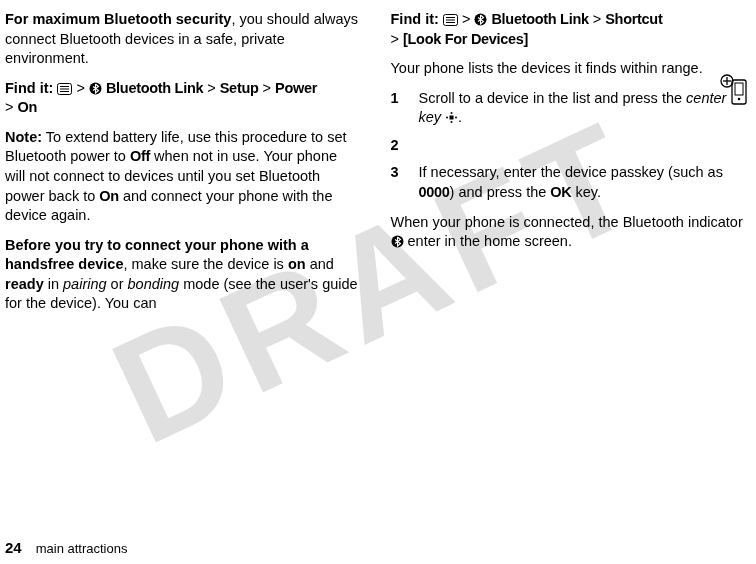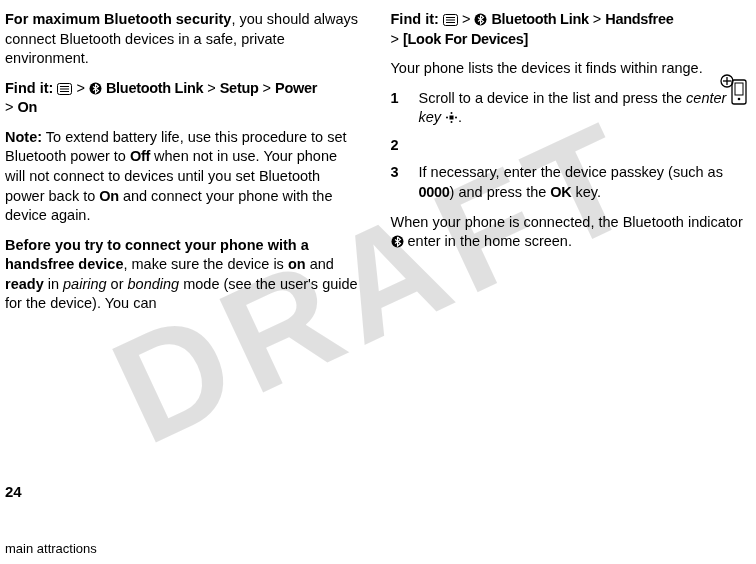--- a/index.html
+++ b/index.html
@@ -62,24 +62,23 @@
     gap: 14px;
     margin-bottom: 8px;
   }
   ol.steps li .num { font-weight: bold; min-width: 14px; }
   .footer {
     position: absolute;
     bottom: 8px;
     left: 5px;
     font-size: 13px;
     display: flex;
-    align-items: flex-start;
-    gap: 41px;
+    align-items: flex-end;
+    gap: 14px;
     z-index: 1;
-    flex-direction: column;
   }
   .footer .pagenum { font-weight: bold; font-size: 15px; }
   .side-icon {
     position: absolute;
     right: 6px;
     top: 74px;
     z-index: 1;
   }
 </style>
 </head>
@@ -147,21 +146,21 @@
             <line x1="3" y1="6" x2="12" y2="6" stroke="#000"></line>
             <line x1="3" y1="8.5" x2="12" y2="8.5" stroke="#000"></line>
           </svg></span>
       <span>&gt;</span>
       <span class="icon"><svg width="13" height="13">
             <circle cx="6.5" cy="6.5" r="6" fill="#000"></circle>
             <path d="M6.5 2 L6.5 11 L9.5 8.5 L4 4.5 M6.5 2 L9.5 4.5 L4 8.5" stroke="#fff" stroke-width="1.1" fill="none"></path>
           </svg></span>
       <span class="cond">Bluetooth Link</span>
       <span>&gt;</span>
-      <span class="cond">Handsfree</span><br>
+      <span class="cond">Shortcut</span><br>
       <span>&gt;</span>
       <span class="cond">[Look For Devices]</span>
     </p>
 
     <p>Your phone lists the devices it finds within range.</p>
 
     <ol class="steps">
       <li>
         <span class="num">1</span>
         <span><span>Scroll to a device in the list and press the </span><span class="italic">center key</span> <span class="icon"><svg width="13" height="13">

